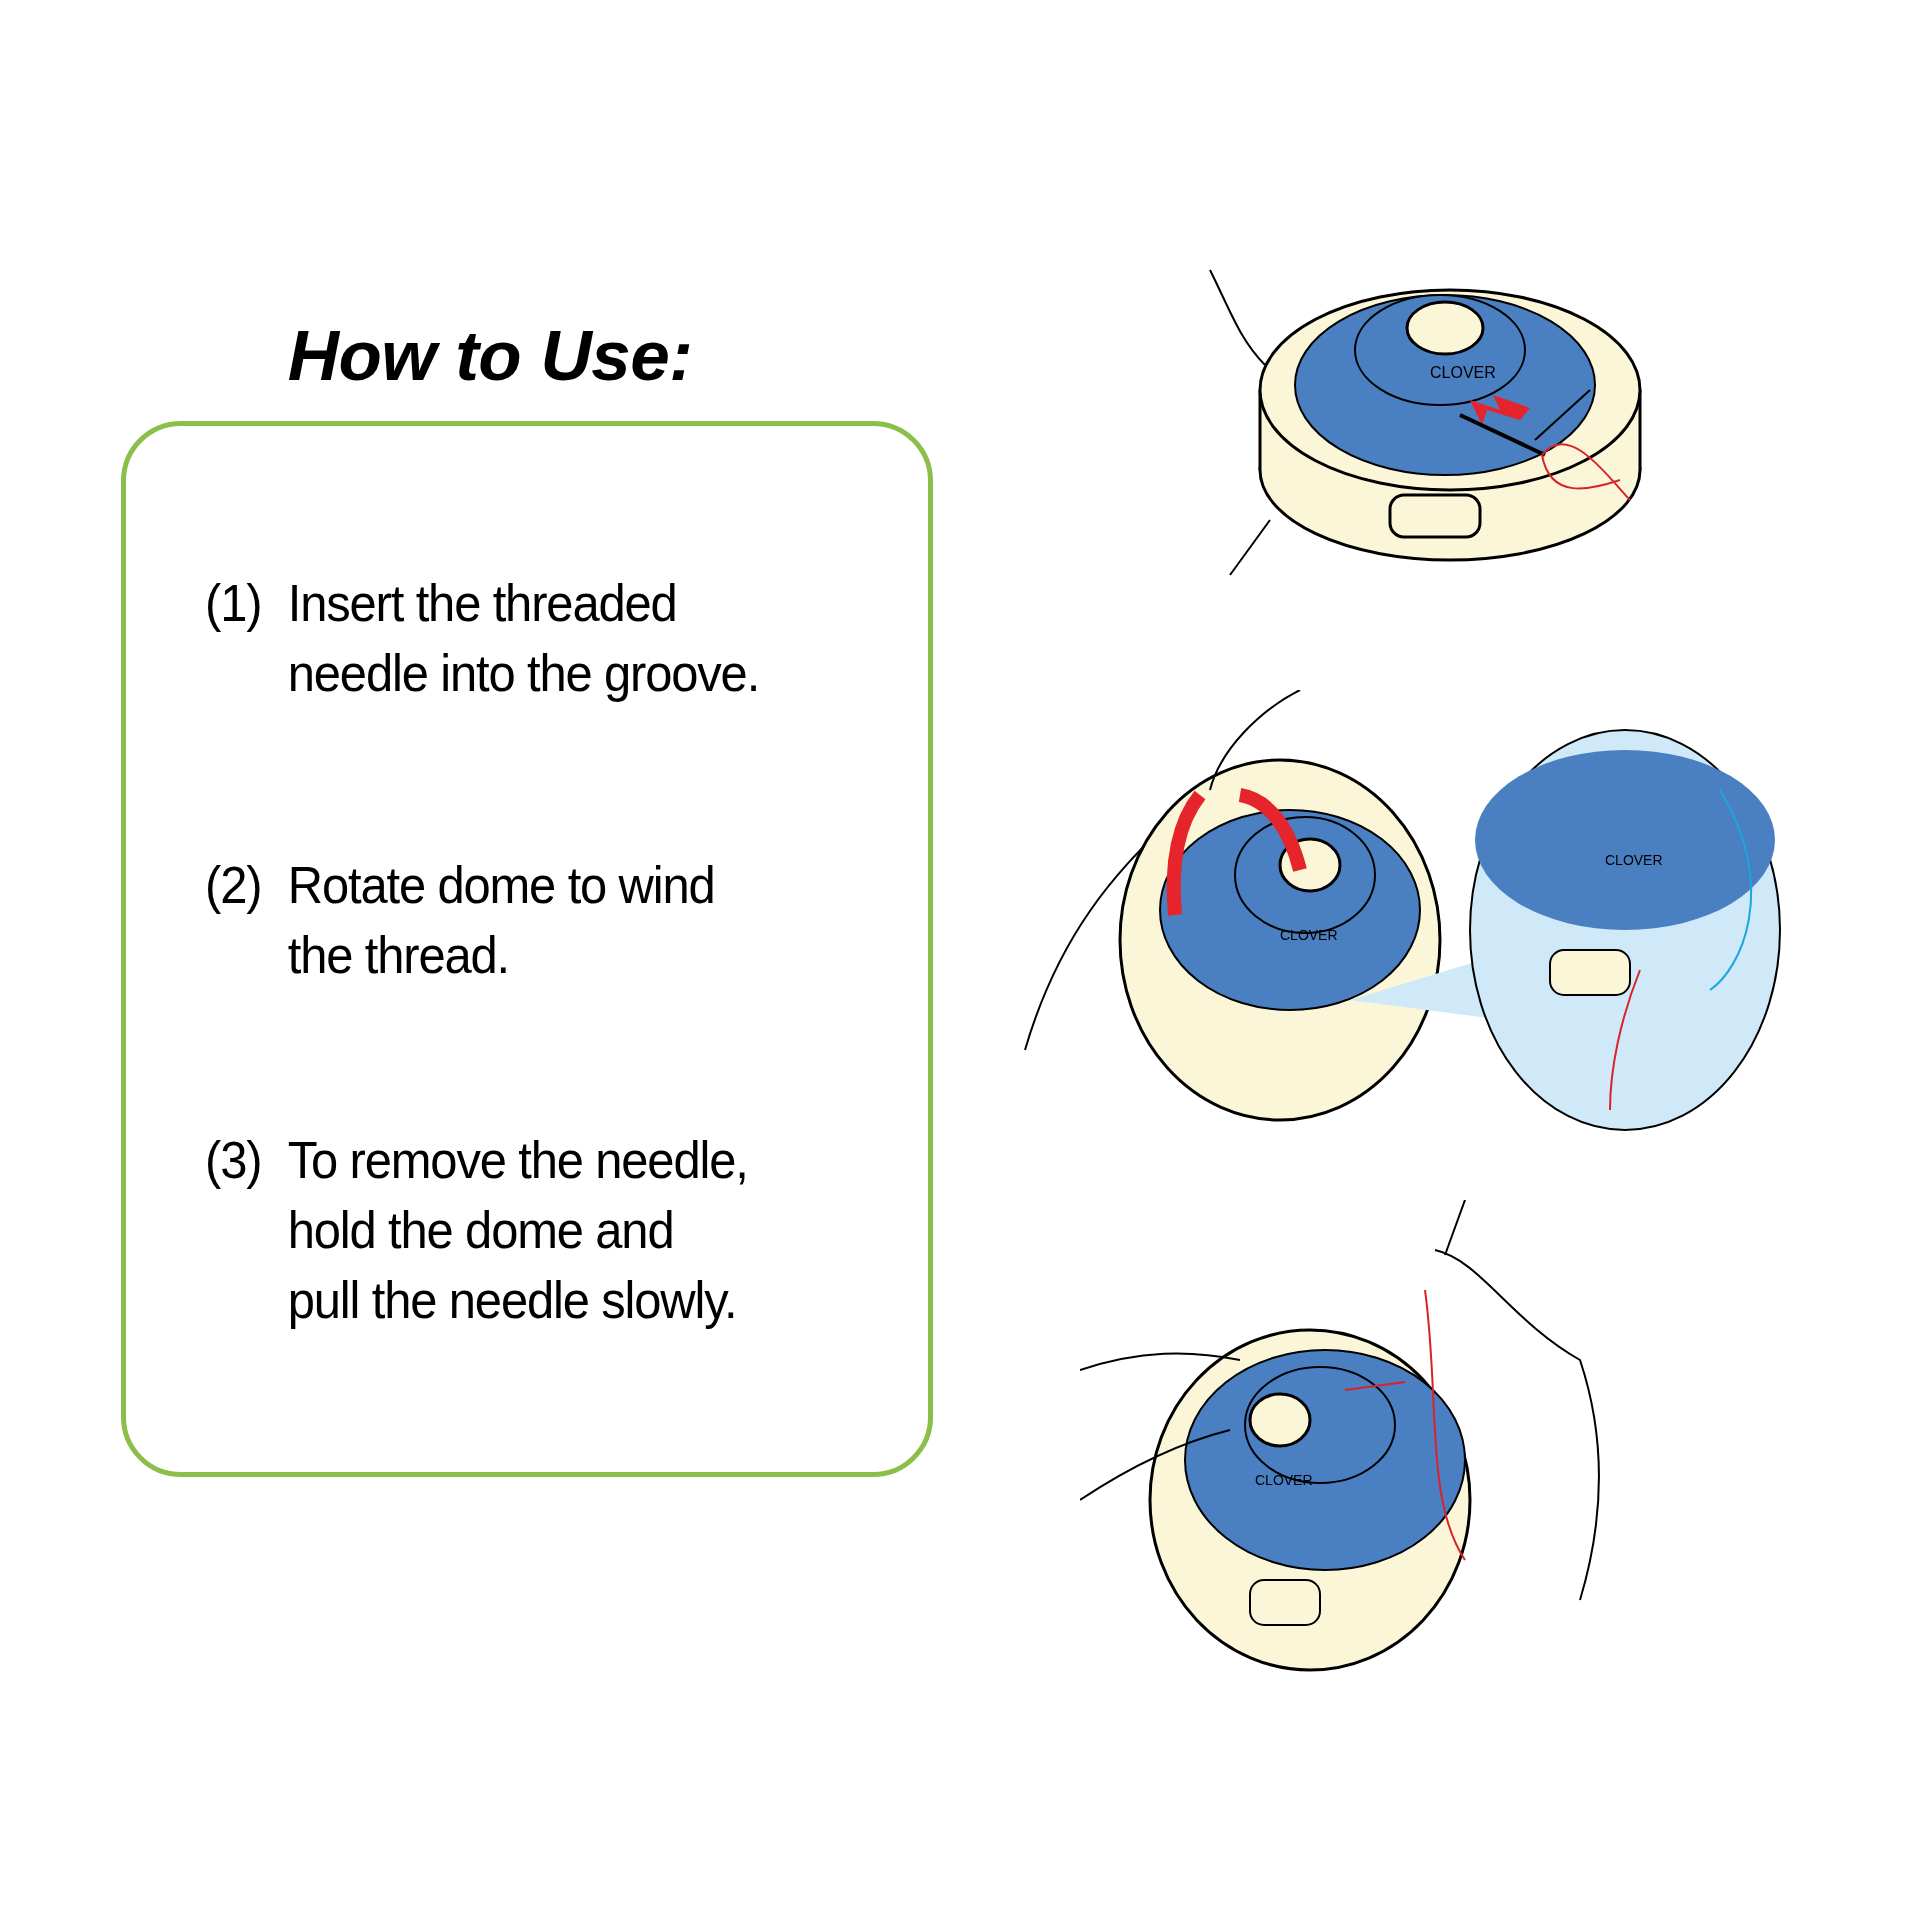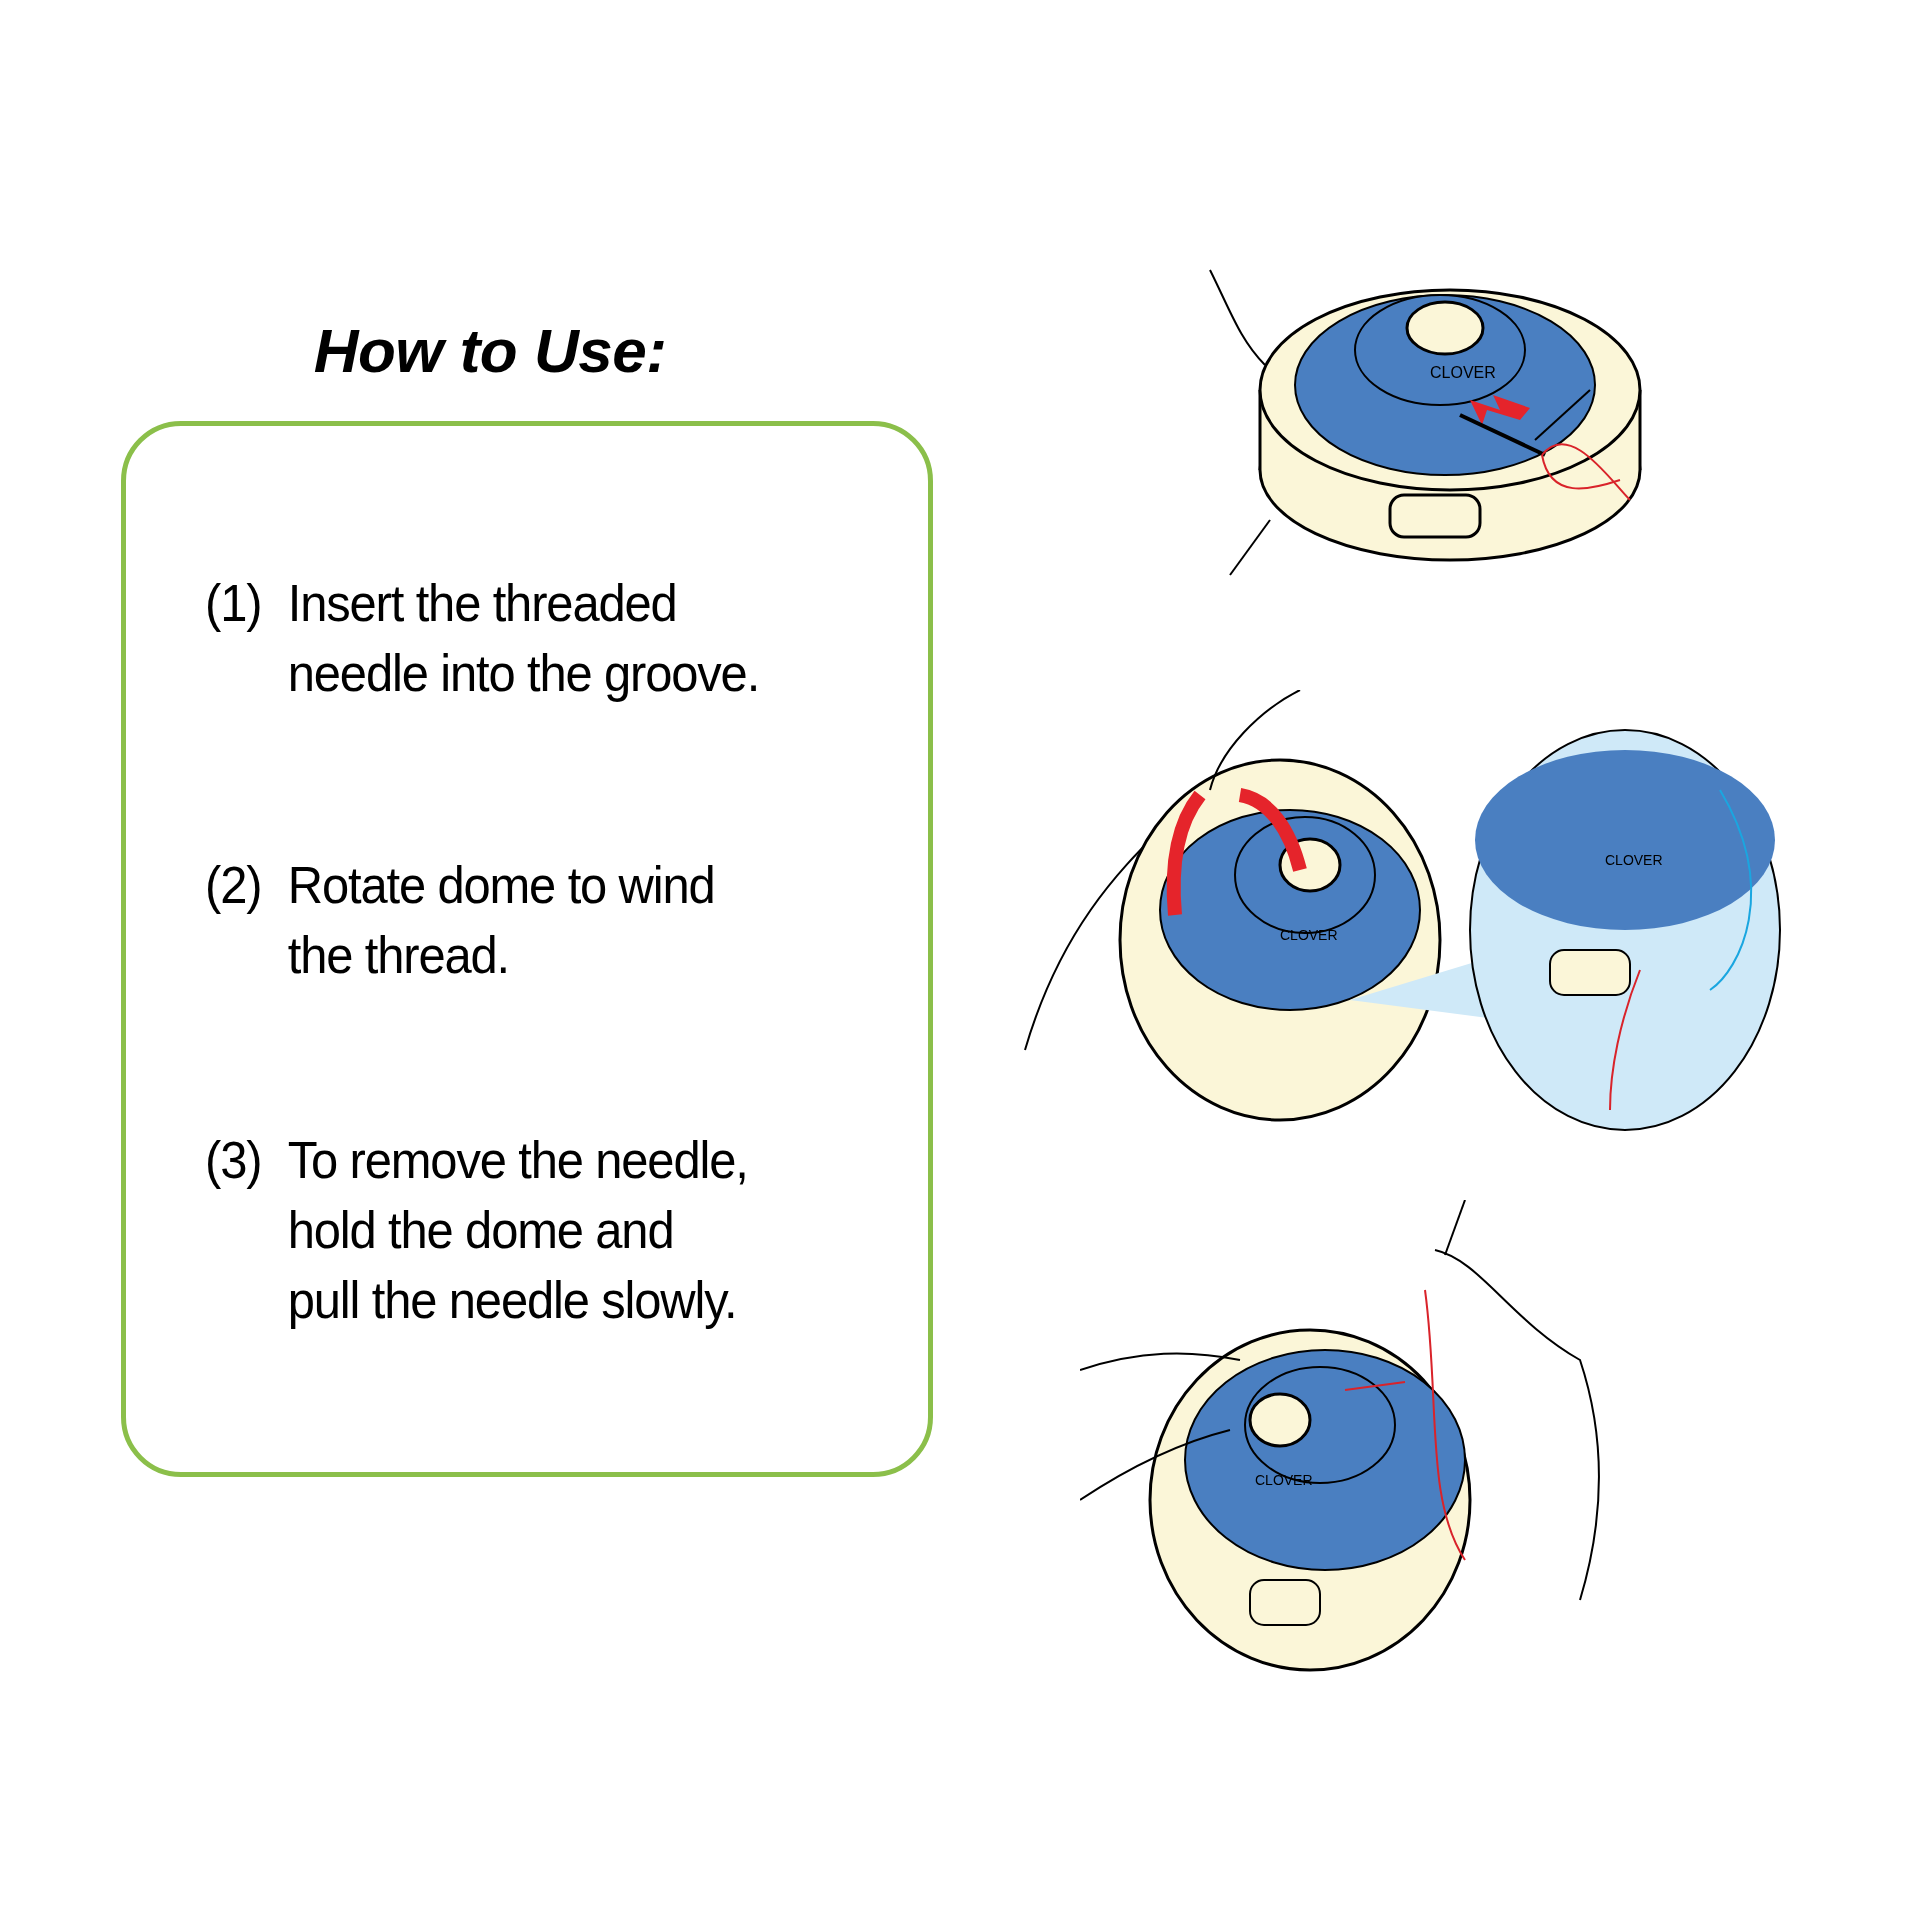--- a/index.html
+++ b/index.html
@@ -1,19 +1,19 @@
 <!DOCTYPE html>
 <html><head>
 <meta charset="utf-8">
 <style>
   html, body { margin: 0; padding: 0; background: #ffffff; }
   body { width: 1920px; height: 1920px; position: relative; overflow: hidden;
          font-family: "Liberation Sans", sans-serif; color: #000; }
   .title { position: absolute; left: 280px; top: 315px; width: 420px; text-align: center;
-           font-weight: bold; font-style: italic; font-size: 62px; letter-spacing: -0.5px; }
+           font-weight: bold; font-style: italic; font-size: 71px; letter-spacing: -0.5px; }
   .box { position: absolute; left: 121px; top: 421px; width: 812px; height: 1056px;
          border: 5px solid #8bbf4a; border-radius: 60px; box-sizing: border-box; }
   .step { position: absolute; left: 205px; font-size: 52px; line-height: 70px;
           letter-spacing: -1.2px; transform: scaleX(0.94); transform-origin: left top; }
   .step .num { position: absolute; left: 0; top: 0; }
   .step .txt { position: absolute; left: 88px; top: 0; white-space: pre; width: 700px; }
   .s1 { top: 568px; } .s2 { top: 850px; } .s3 { top: 1125px; }
   svg.ill { position: absolute; }
 </style>
 </head>

